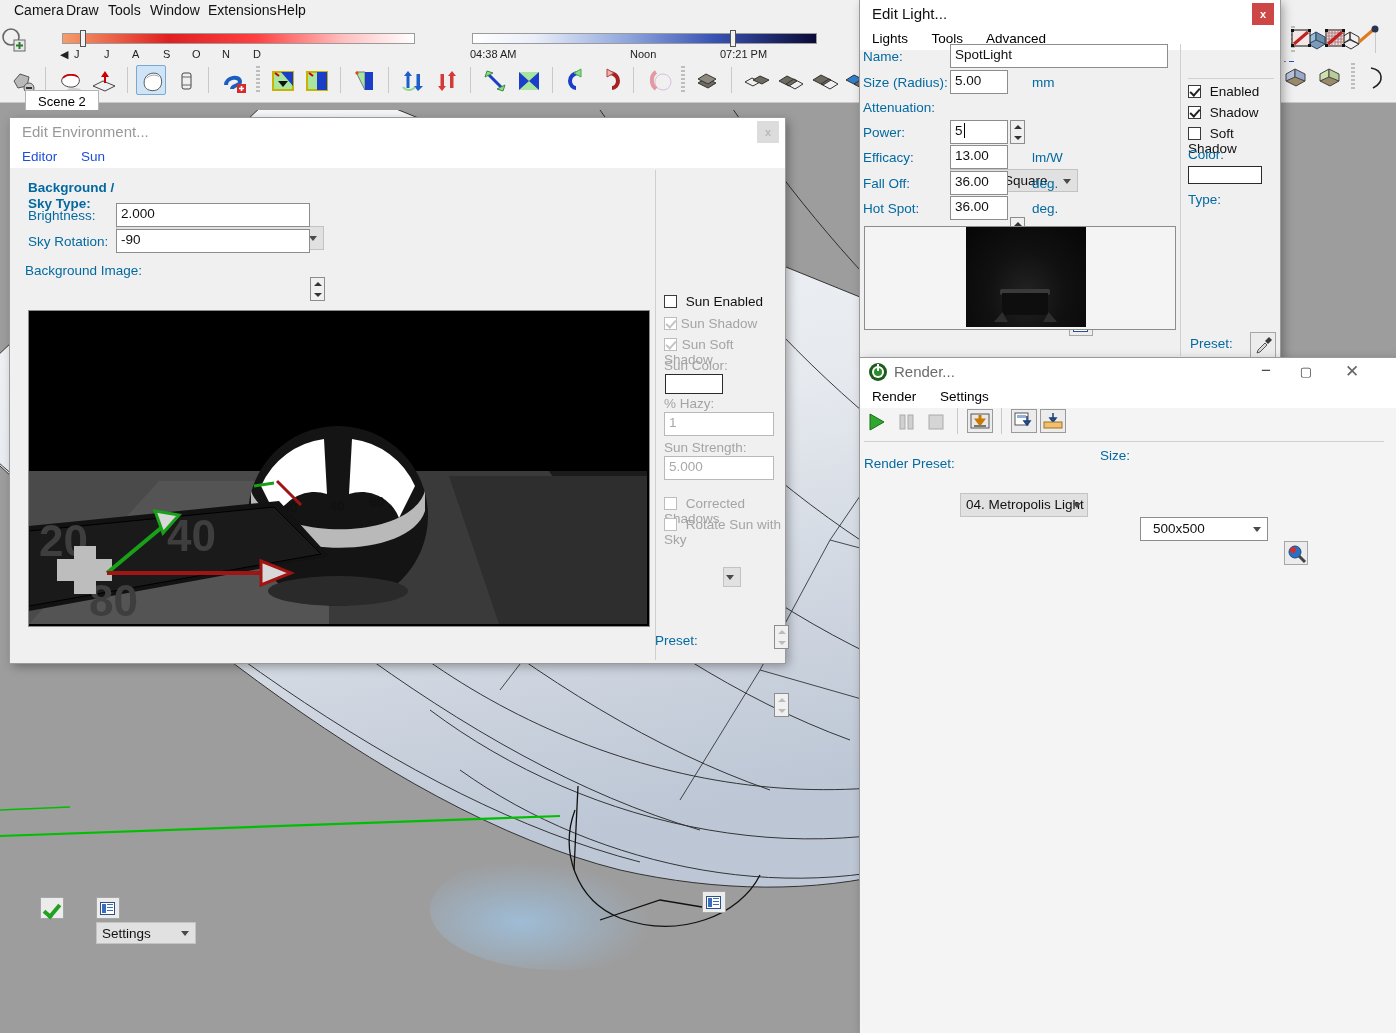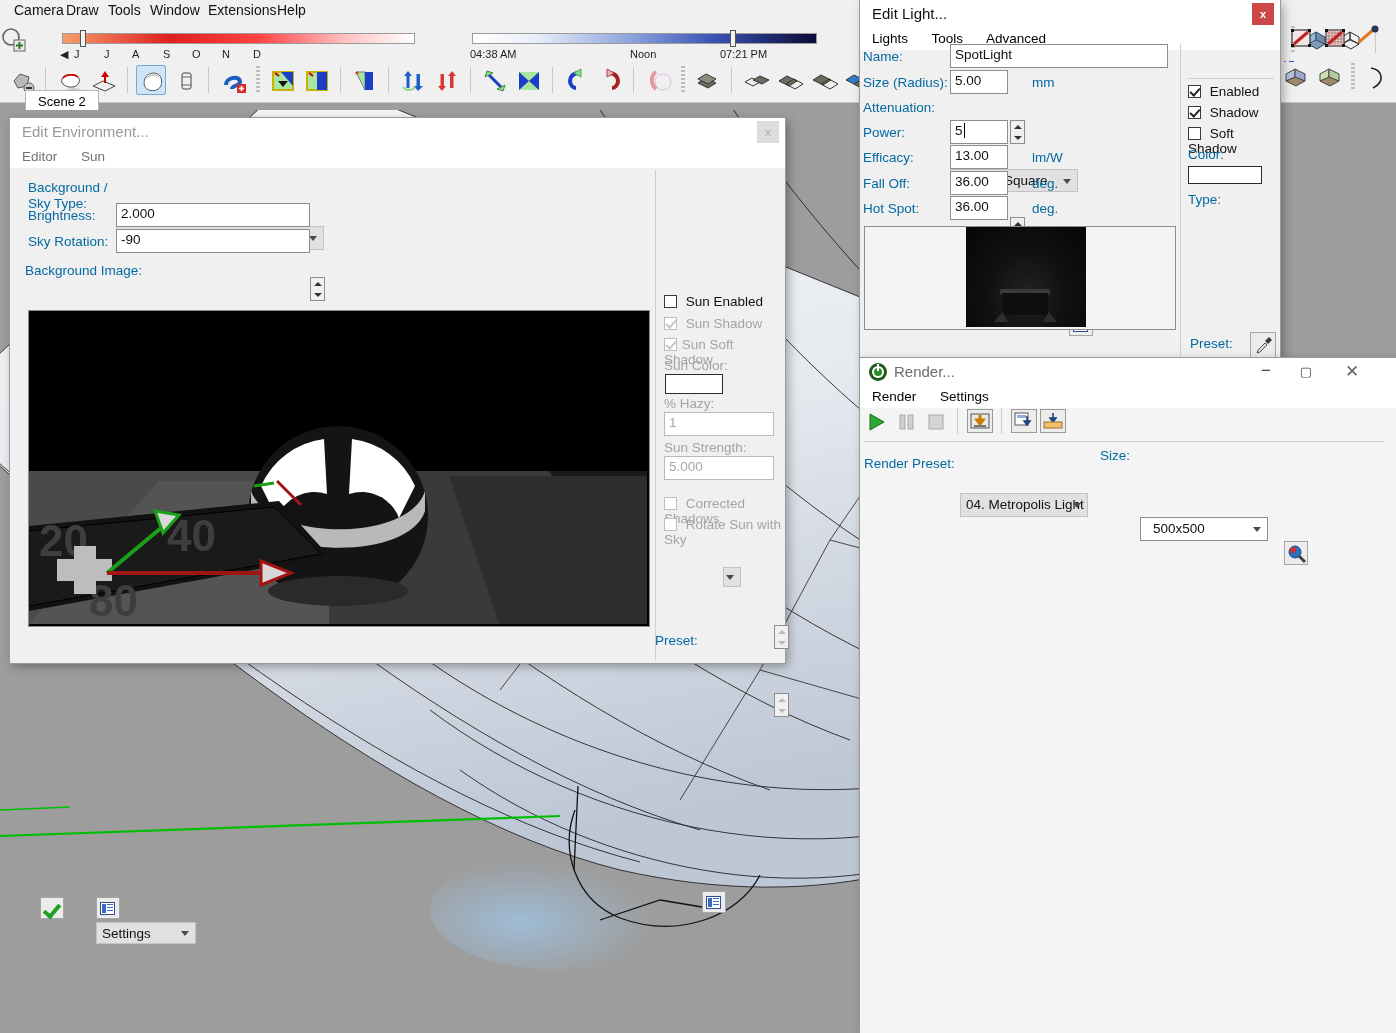--- a/index.html
+++ b/index.html
@@ -29,21 +29,21 @@
   
   #scene-tabs{position:absolute;left:0;top:90px;width:1396px;height:22px;}
   .scene-tab{position:absolute;left:25px;top:0;height:21px;line-height:21px;padding:0 12px;
      background:#fff;border:1px solid #b4b4b4;border-bottom:none;font-size:13px;}
   
   .win{position:absolute;background:#f0f0f0;box-shadow:0 0 0 1px #9a9a9a, 3px 3px 10px rgba(0,0,0,.35);}
   .win-title{height:28px;line-height:28px;background:#fff;font-size:15px;padding-left:12px;color:#111;position:relative;}
   .win-title.inactive{color:#999;}
   .win-menu{height:22px;line-height:22px;font-size:13.5px;padding-left:12px;background:#fff;}
   .win-menu span{margin-right:20px;}
-  .win-menu.inactive span{color:#737373;}
+  .win-menu.inactive span{color:#1d4ed8;}
   .closebtn{position:absolute;right:6px;top:3px;width:22px;height:22px;background:#cd4747;color:#fff;
      font-size:11px;font-weight:bold;text-align:center;line-height:22px;cursor:pointer;}
   
   .lbl{font-size:13.5px;color:#0369a1;}
   .lbl.dis{color:#a4a4a4;}
   .tbox{background:#fff;border:1px solid #8d8d8d;box-sizing:border-box;font-size:13.5px;
      padding:1px 4px;line-height:18px;color:#111;overflow:hidden;white-space:nowrap;}
   .tbox.dis{color:#a8a8a8;border-color:#b9b9b9;background:#fff;}
   .combo{background:#e1e1e1;border:1px solid #c3c3c3;box-sizing:border-box;font-size:13.5px;
      padding:2px 18px 2px 5px;line-height:18px;position:relative;color:#111;overflow:hidden;white-space:nowrap;}
@@ -410,21 +410,21 @@
   <div class="win-title inactive">
     <span>Edit Environment...</span>
     <span class="closebtn" style="background:#dcdcdc;color:#b9b9b9;">x</span>
   </div>
   <div class="win-menu inactive">
     <span>Editor</span>
     <span>Sun</span>
   </div>
 
   
-  <div class="abs lbl" style="left:18px;top:62px;width:90px;line-height:16px;"><span>Background / Sky Type:</span></div>
+  <div class="abs lbl" style="left:18px;top:62px;width:90px;line-height:16px;font-weight:bold;"><span>Background / Sky Type:</span></div>
   <div class="abs combo" style="left:106px;top:58px;width:208px;height:24px;"><span>Spherical Sky</span></div>
 
   <div class="abs lbl" style="left:18px;top:90px;"><span>Brightness:</span></div>
   <div class="abs tbox" style="left:106px;top:85px;width:194px;height:24px;"><span>2.000</span></div>
   <div class="abs spin" style="left:300px;top:85px;height:24px;">
       <div class="up"></div>
       <div class="dn"></div>
     </div>
 
   <div class="abs lbl" style="left:18px;top:116px;"><span>Sky Rotation:</span></div>
@@ -492,21 +492,21 @@
   <div class="abs combo" style="left:86px;top:633px;width:100px;height:22px;"><span>Settings</span></div>
 
   
   <div class="vdiv abs" style="left:645px;top:52px;height:490px;"></div>
   <div class="abs cbrow" style="left:654px;top:176px;">
     <span class="cbx"></span>
     <span style="margin-left:5px">Sun Enabled</span>
   </div>
   <div class="abs cbrow dis" style="left:654px;top:198px;">
     <span class="cbx on dis"></span>
-    <span style="margin-left:5px">Sun Shadow</span>
+    <span style="">Sun Shadow</span>
   </div>
   <div class="abs cbrow dis" style="left:654px;top:219px;">
     <span class="cbx on dis"></span>
     <span style="margin-left:1px">Sun Soft Shadow</span>
   </div>
   <div class="abs lbl dis" style="left:654px;top:240px;"><span>Sun Color:</span></div>
   <div class="abs colorswatch" style="left:655px;top:256px;width:58px;height:20px;"></div>
   <div class="abs combo" style="left:713px;top:256px;width:18px;height:20px;padding:0;"></div>
 
   <div class="abs lbl dis" style="left:654px;top:278px;"><span>% Hazy:</span></div>

